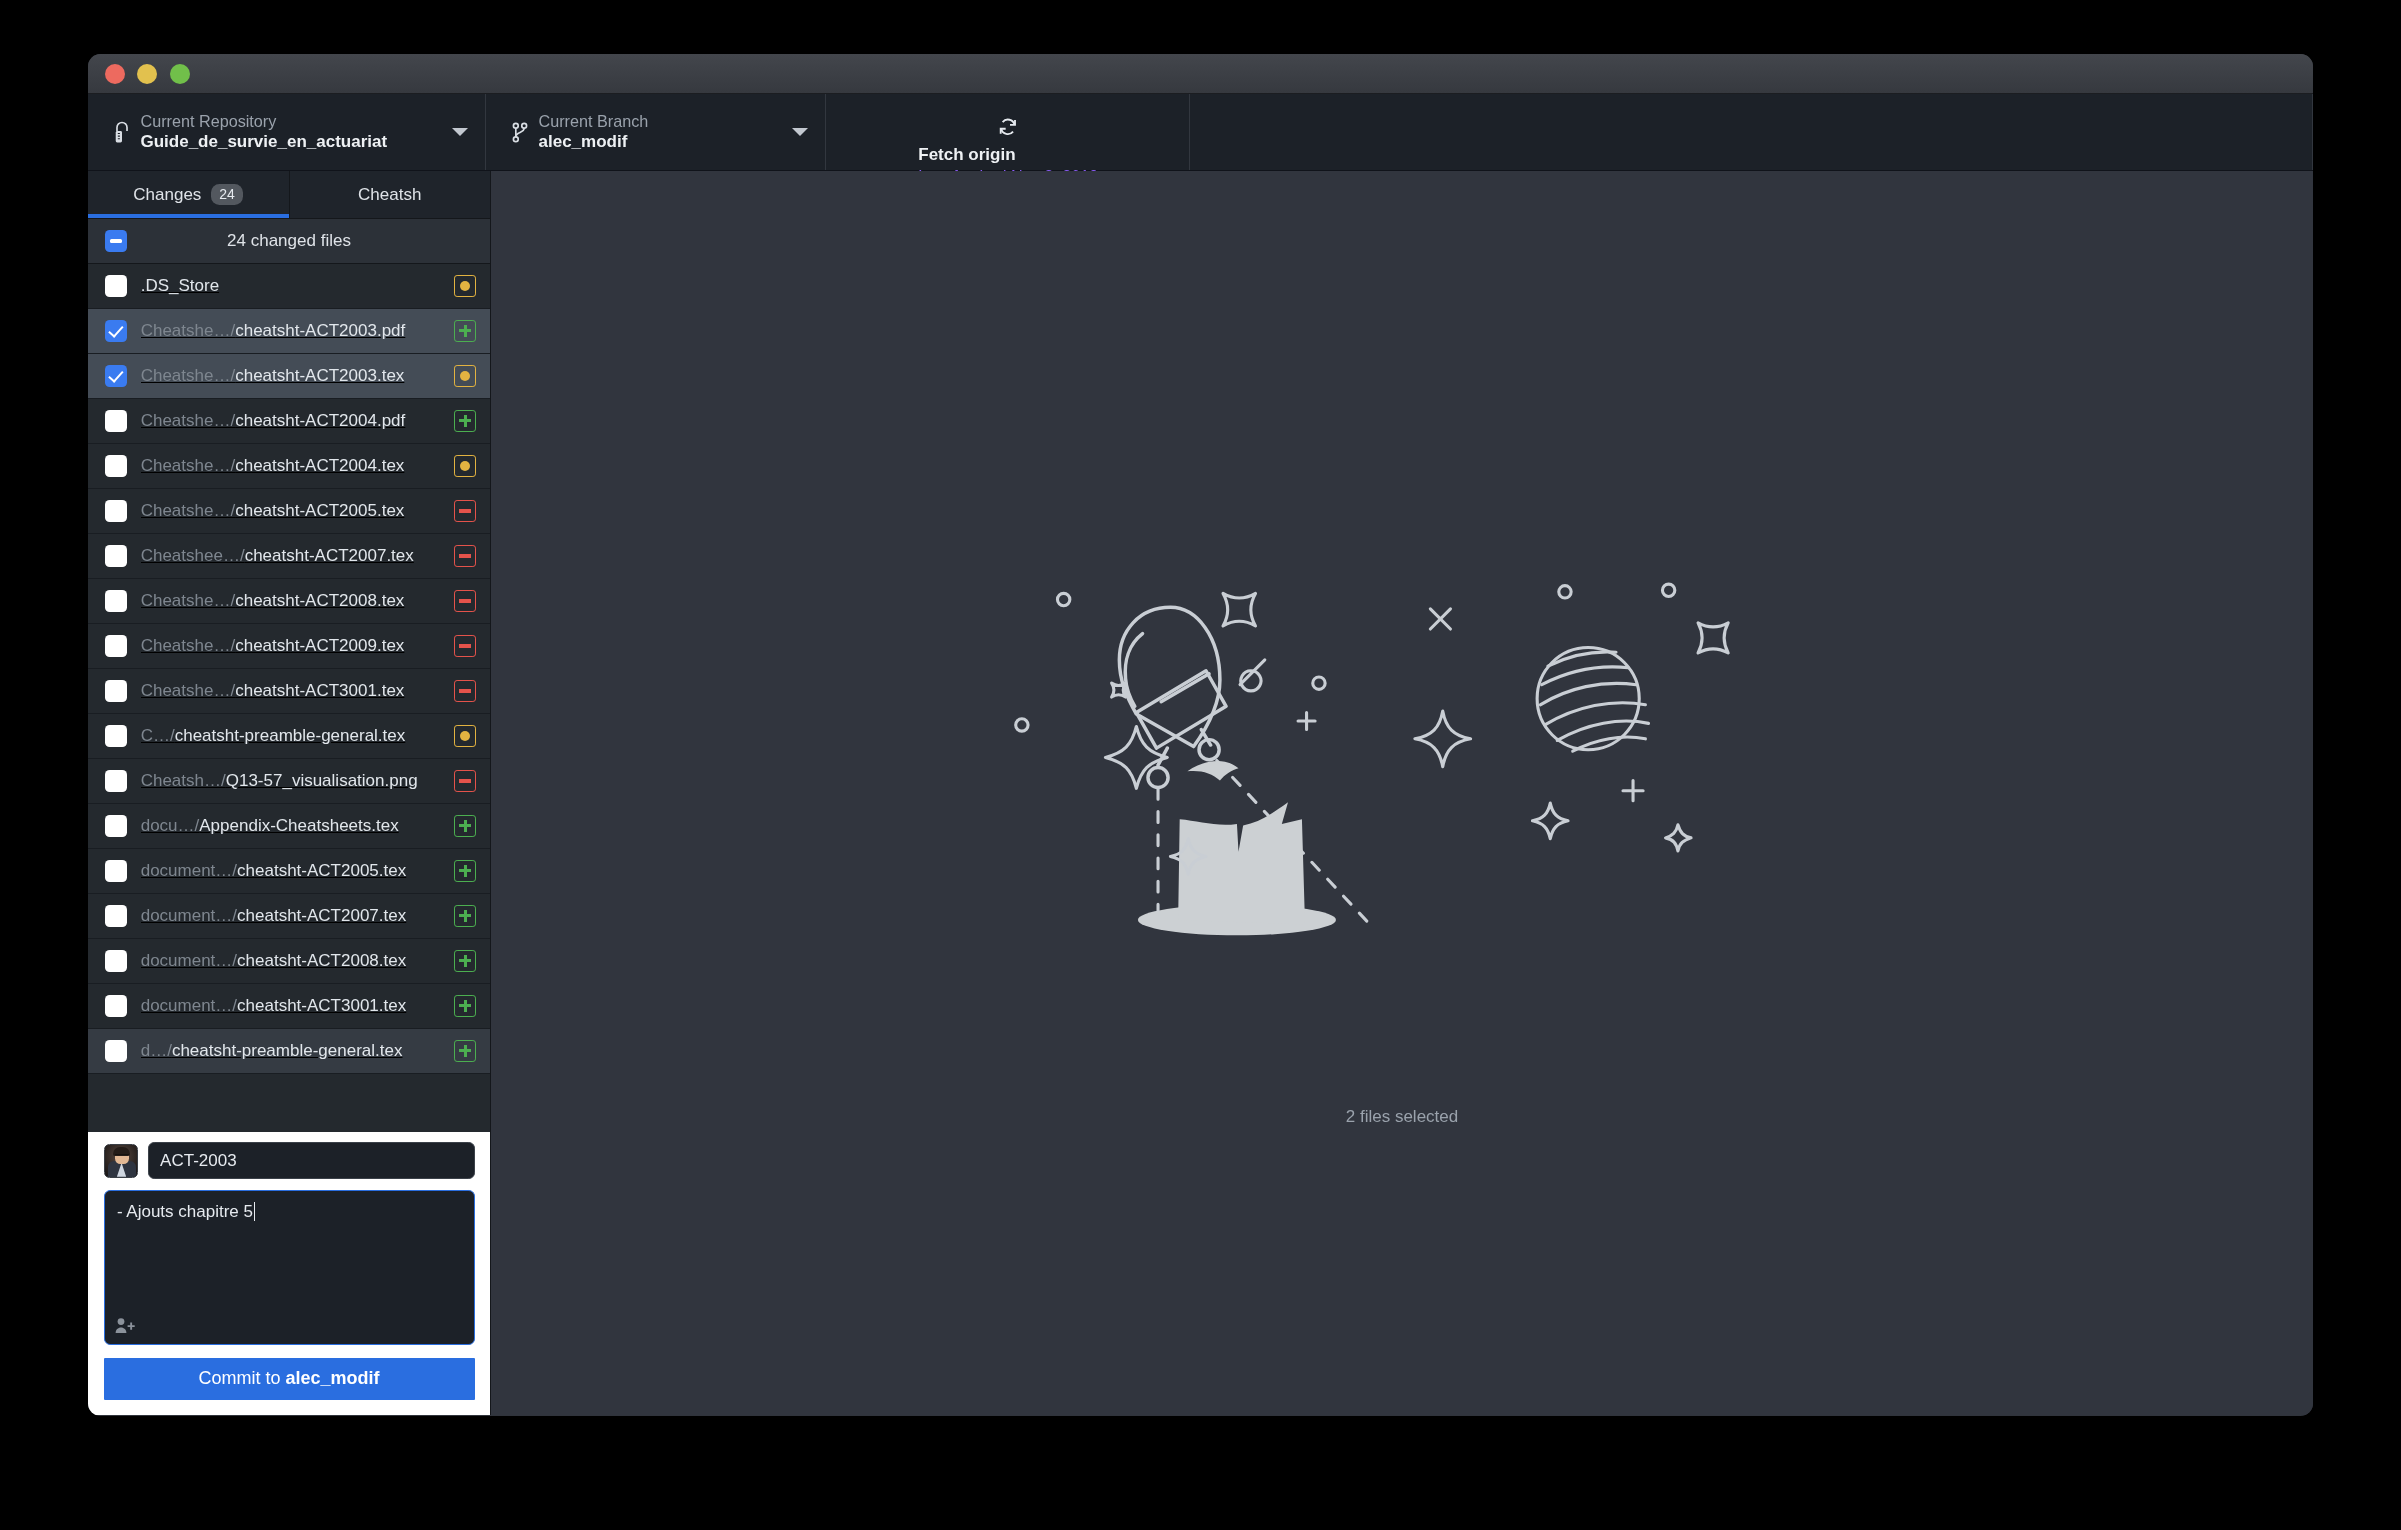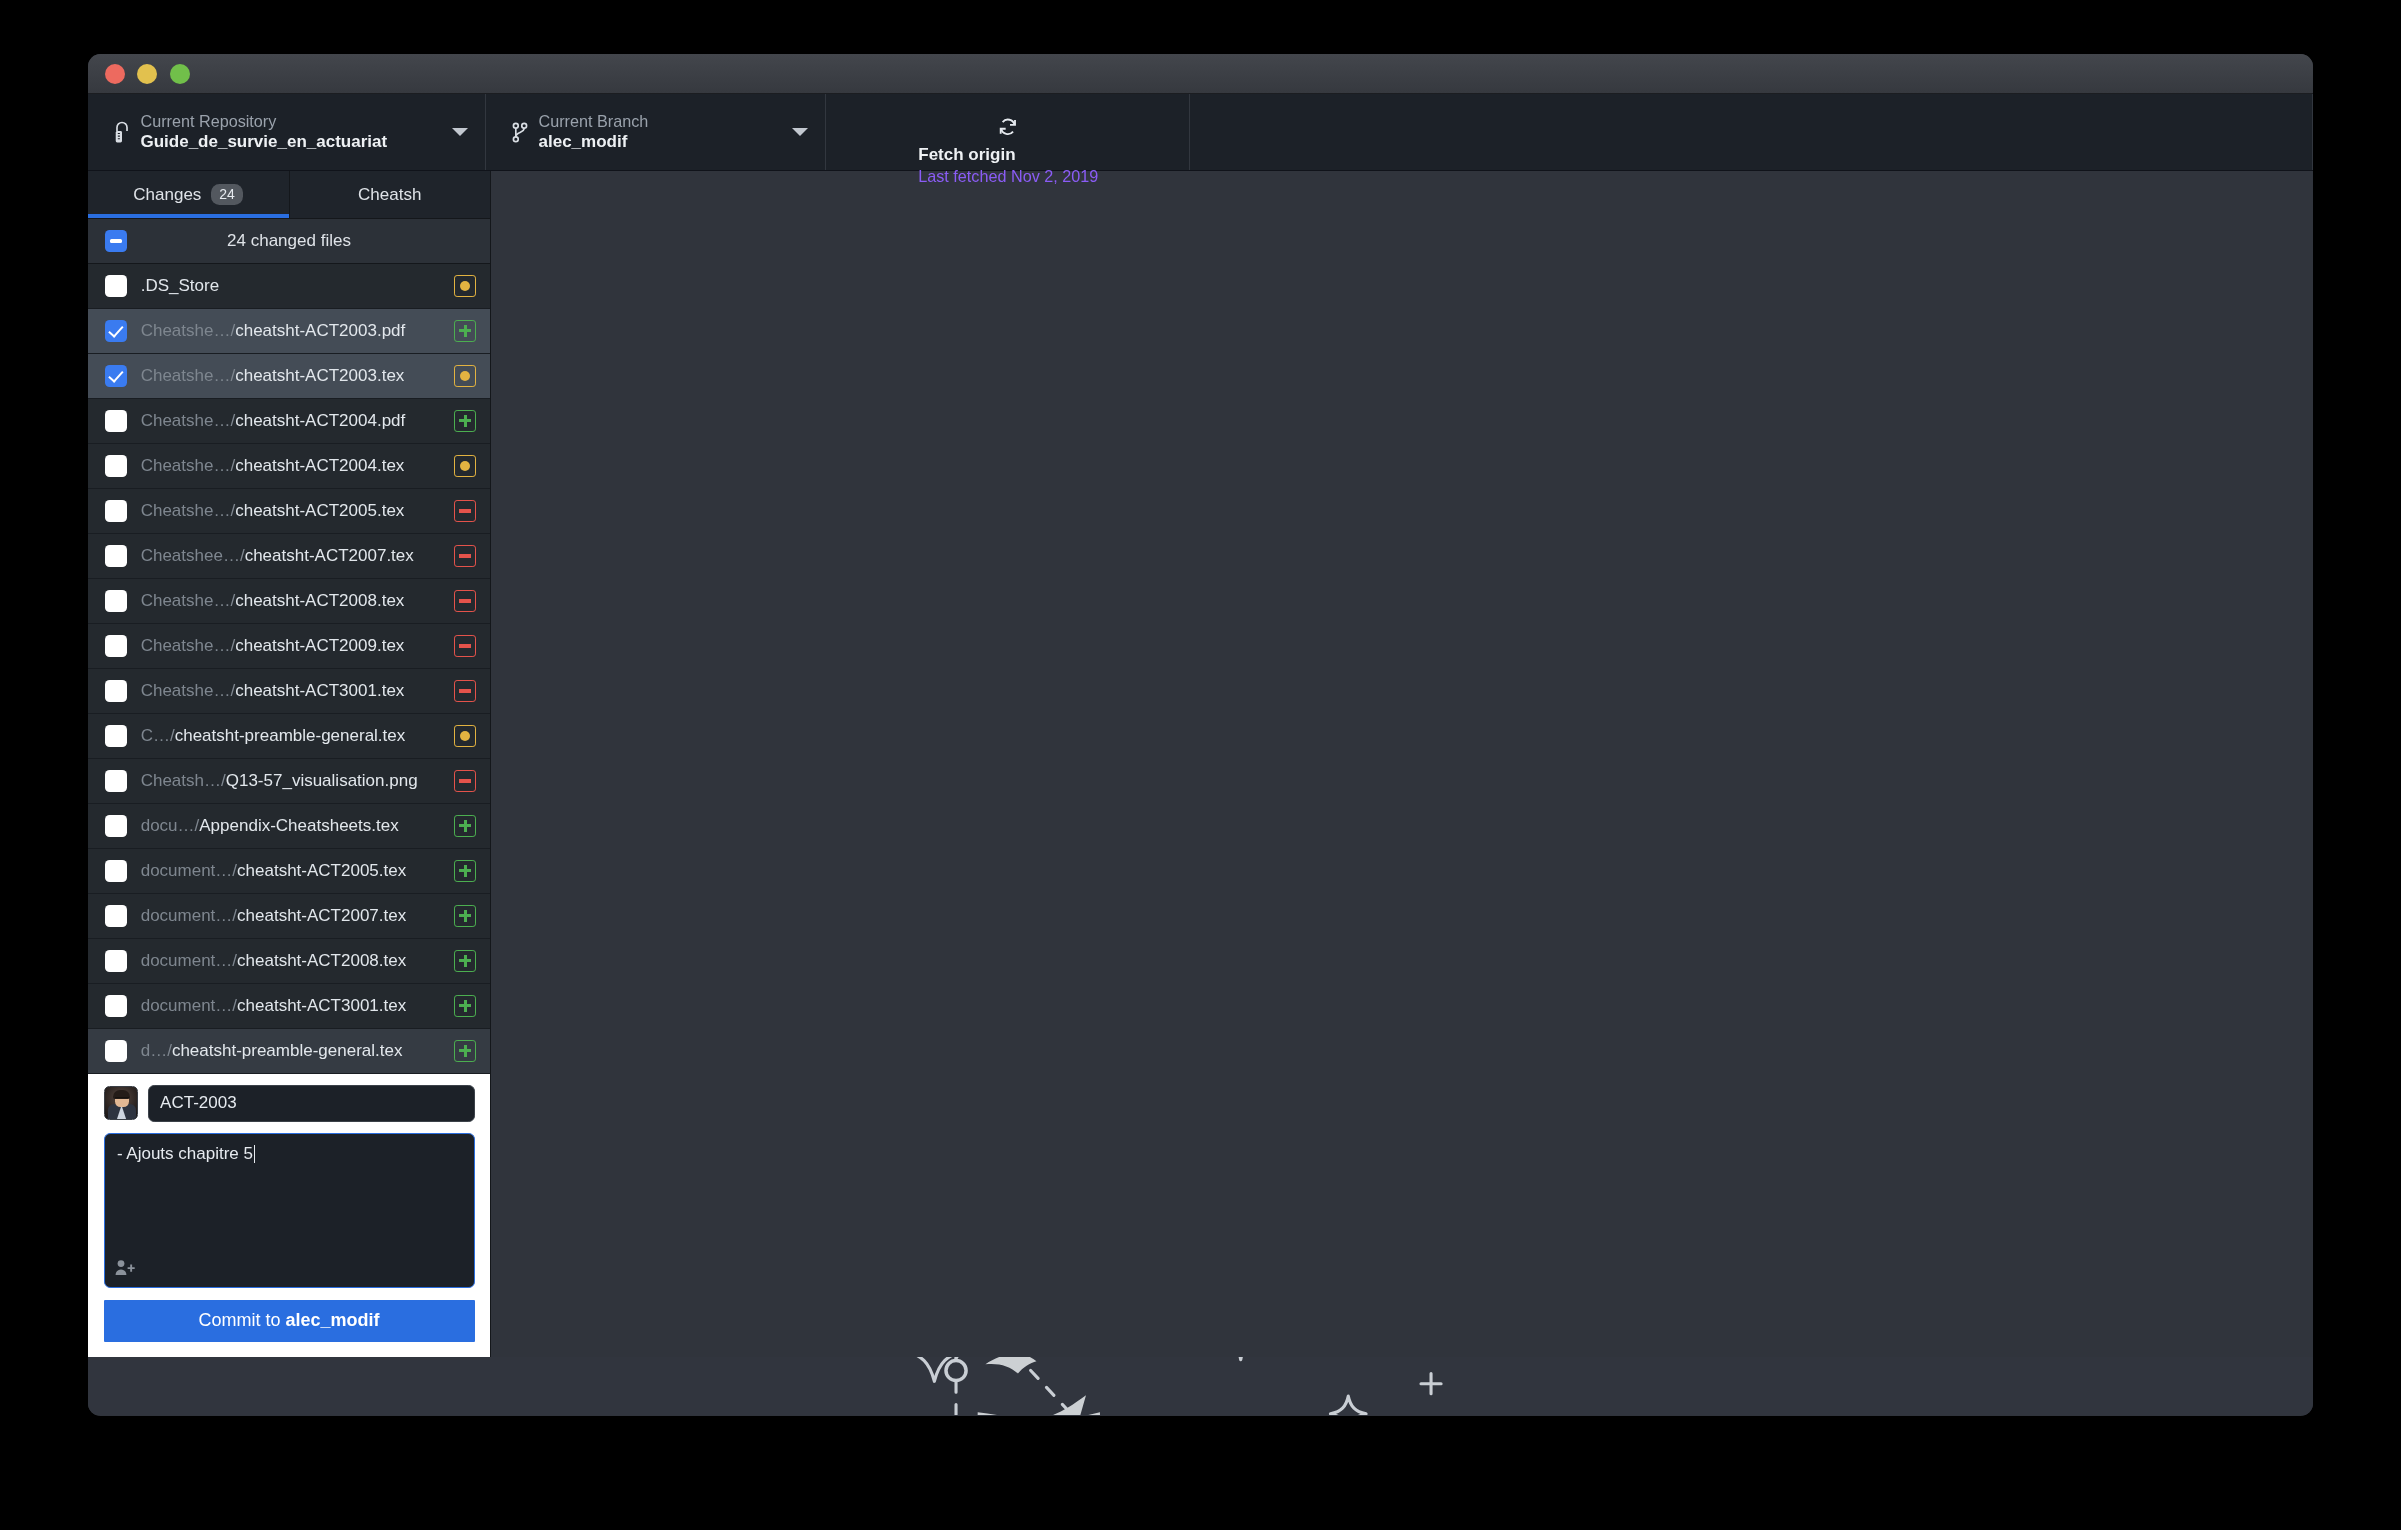--- a/index.html
+++ b/index.html
@@ -58,21 +58,21 @@
               overflow: hidden; text-overflow: ellipsis; }
   .tb-sub   { font-size: 16.2px; color: #8b5cf6; line-height: 1.3; white-space: nowrap; }
   .caret {
     width: 0; height: 0; margin-left: 7.7px;
     border-left: 8.5px solid transparent;
     border-right: 8.5px solid transparent;
     border-top: 8.5px solid #c2c8d0;
   }
 
   
-  #body { display: flex; height: calc(100% - 118px); flex-direction: column; }
+  #body { display: flex; height: calc(100% - 118px); }
   #sidebar {
     width: 403px; flex: 0 0 403px;
     background: #24292e;
     border-right: 0.8px solid #14171b;
     display: flex; flex-direction: column;
   }
   #main {
     flex: 1; background: #31353e;
     position: relative; overflow: hidden;
   }
@@ -128,21 +128,21 @@
   .file-row {
     height: 45px; display: flex; align-items: center;
     padding: 0 14px 0 17px; gap: 14px;
     border-bottom: 0.8px solid #191d22;
     background: #24292e;
   }
   .file-row.selected { background: #444c56; }
   .file-row.lastrow  { background: #353b43; }
   .file-path {
     flex: 1; min-width: 0; font-size: 17px;
-    white-space: nowrap; overflow: hidden; text-overflow: ellipsis;
+    white-space: nowrap; overflow: hidden; text-overflow: ellipsis; text-decoration: underline;
   }
   .file-dir  { color: #7e868f; }
   .file-name { color: #e2e7ec; }
   .status {
     width: 21.7px; height: 21.7px; flex: 0 0 21.7px;
     border: 1.5px solid; border-radius: 3.1px;
     display: flex; align-items: center; justify-content: center;
   }
   .status.new      { border-color: #4caf50; }
   .status.modified { border-color: #e3b341; }

